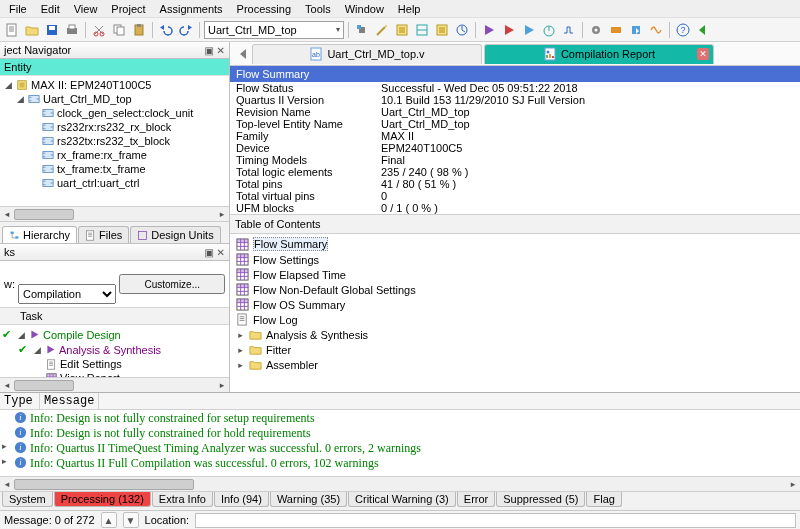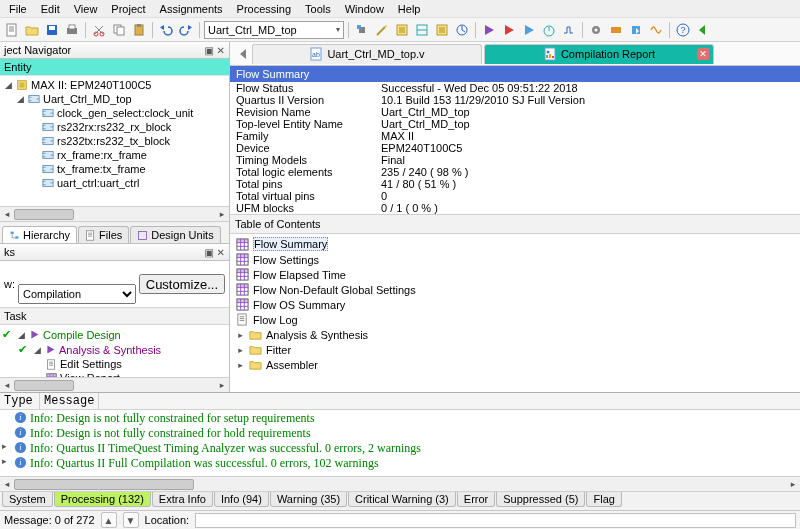--- a/index.html
+++ b/index.html
@@ -39,22 +39,22 @@
   
   .tabstrip { height:22px; display:flex; align-items:flex-end; gap:1px; padding:0 2px; border-top:1px solid #ccc; background:#f2f2f2;}
   .tabstrip .tab { padding:2px 6px; border:1px solid #b8b8b8; border-bottom:none; border-radius:3px 3px 0 0; background:#eaeaea; font-size:11px; display:flex; align-items:center; gap:3px;}
   .tabstrip .tab.active { background:#fff; }
   .tabstrip svg{width:11px;height:11px;}
 
   
   .tasks { flex:1; display:flex; flex-direction:column; min-height:0; border-top:1px solid #c0c0c0;}
   .tasks .row { display:flex; align-items:center; gap:3px; padding:3px 4px; }
   .tasks select { flex:1; height:20px; font-size:11px;margin-top:20px; }
-  .tasks button { height:20px; font-size:13px; padding:0 5px; }
-  .tasks .th { padding:2px 4px; background:#f2f2f2; border:1px solid #d5d5d5; border-left:none; border-right:none; font-size:11px;}
+  .tasks button { height:20px; font-size:10px; padding:0 23px; }
+  .tasks .th { padding:2px 20px; background:#f2f2f2; border:1px solid #d5d5d5; border-left:none; border-right:none; font-size:11px;}
   .tasks .tree2 { flex:1; overflow:auto; background:#fff; padding:2px;}
   .tasks .tree2 .check{color:#00a000;margin-right:2px;display:inline-block;width:10px;}
   .tasks .tree2 .t{display:flex;align-items:center;gap:3px;padding:1px 0;}
   .tasks .tree2 .t .tri{width:9px;font-size:9px;color:#555;text-align:center;}
   .tasks .tree2 .t svg{width:11px;height:11px;}
   .green{color:#008000;}
   .purple{color:#800080;}
 
   
   .right { flex:1; display:flex; flex-direction:column; min-width:0; }
@@ -82,21 +82,21 @@
   
   .msgs { height:118px; border-top:1px solid #b0b0b0; display:flex;flex-direction:column; background:#fff;}
   .msgs .hdr-row{display:flex; border-bottom:1px solid #d0d0d0; background:#f5f5f5; font-family:"Courier New",monospace; font-size:12px;}
   .msgs .hdr-row span{padding:1px 4px; border-right:1px solid #d0d0d0;}
   .msgs .list{flex:1; overflow:auto; font-family:Liberation Serif, serif; font-size:12px; padding:1px 2px;}
   .msgs .line{display:flex;align-items:flex-start;gap:3px;padding:0;}
   .msgs .line .tri{width:9px;color:#555;font-size:9px;}
   .msgs .line .ic{width:13px;height:13px;display:flex;align-items:center;justify-content:center;color:#007000;}
   .msgs .btabs{height:19px;display:flex;align-items:flex-start;border-top:1px solid #cfcfcf;background:#f2f2f2;padding:0 2px;gap:1px;}
   .msgs .btab{padding:1px 6px;border:1px solid #b8b8b8;border-top:none;border-radius:0 0 3px 3px;background:#eaeaea;font-size:11px;}
-  .msgs .btab.active{background:#bef264;}
+  .msgs .btab.active{background:#ef4444;}
   .status{height:19px;border-top:1px solid #c8c8c8;display:flex;align-items:center;padding:0 4px;font-size:11px;gap:6px;background:#f4f4f4;}
   .status .sbtn{width:16px;height:16px;border:1px solid #c0c0c0;background:#fafafa;display:flex;align-items:center;justify-content:center;font-size:10px;color:#555;border-radius:2px;}
 
   
   .c-blue{fill:#2a65c7;} .c-green{fill:#2aa02a;} .c-orange{fill:#e2902a;} .c-yellow{fill:#e6c94c;} .c-grey{fill:#808080;} .c-sky{fill:#50a0e0;}
 </style>
 </head>
 <body>
 
 <svg width="0" height="0" style="position:absolute">

